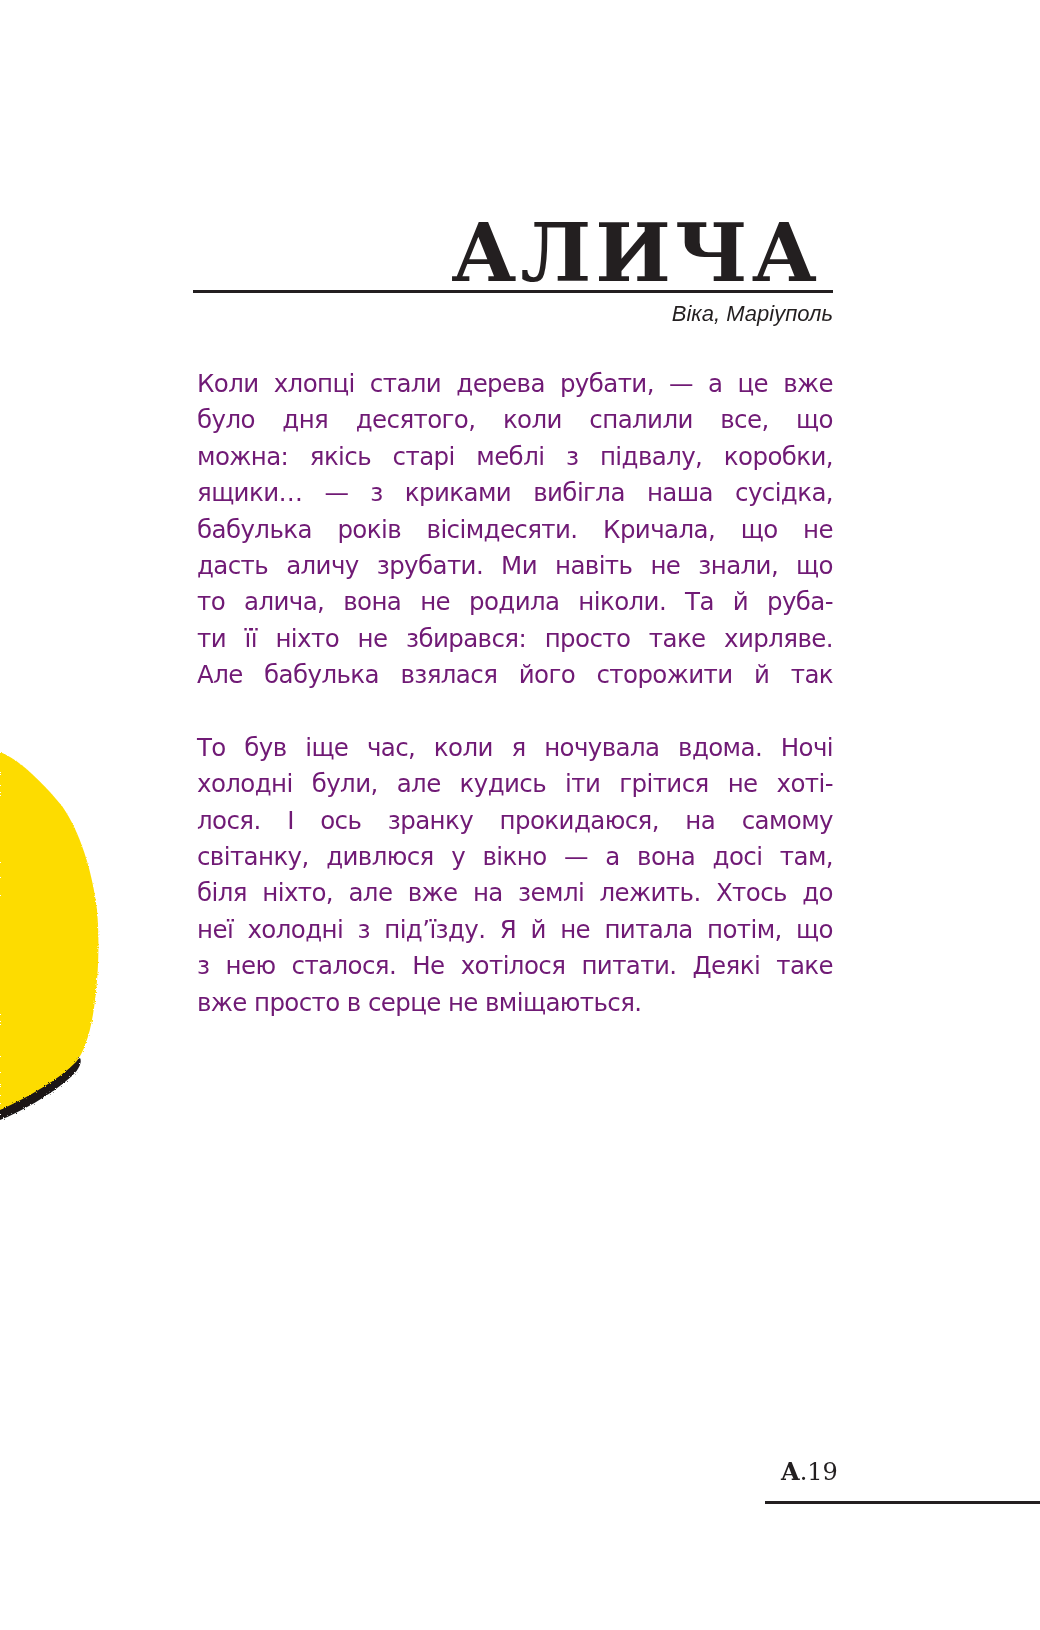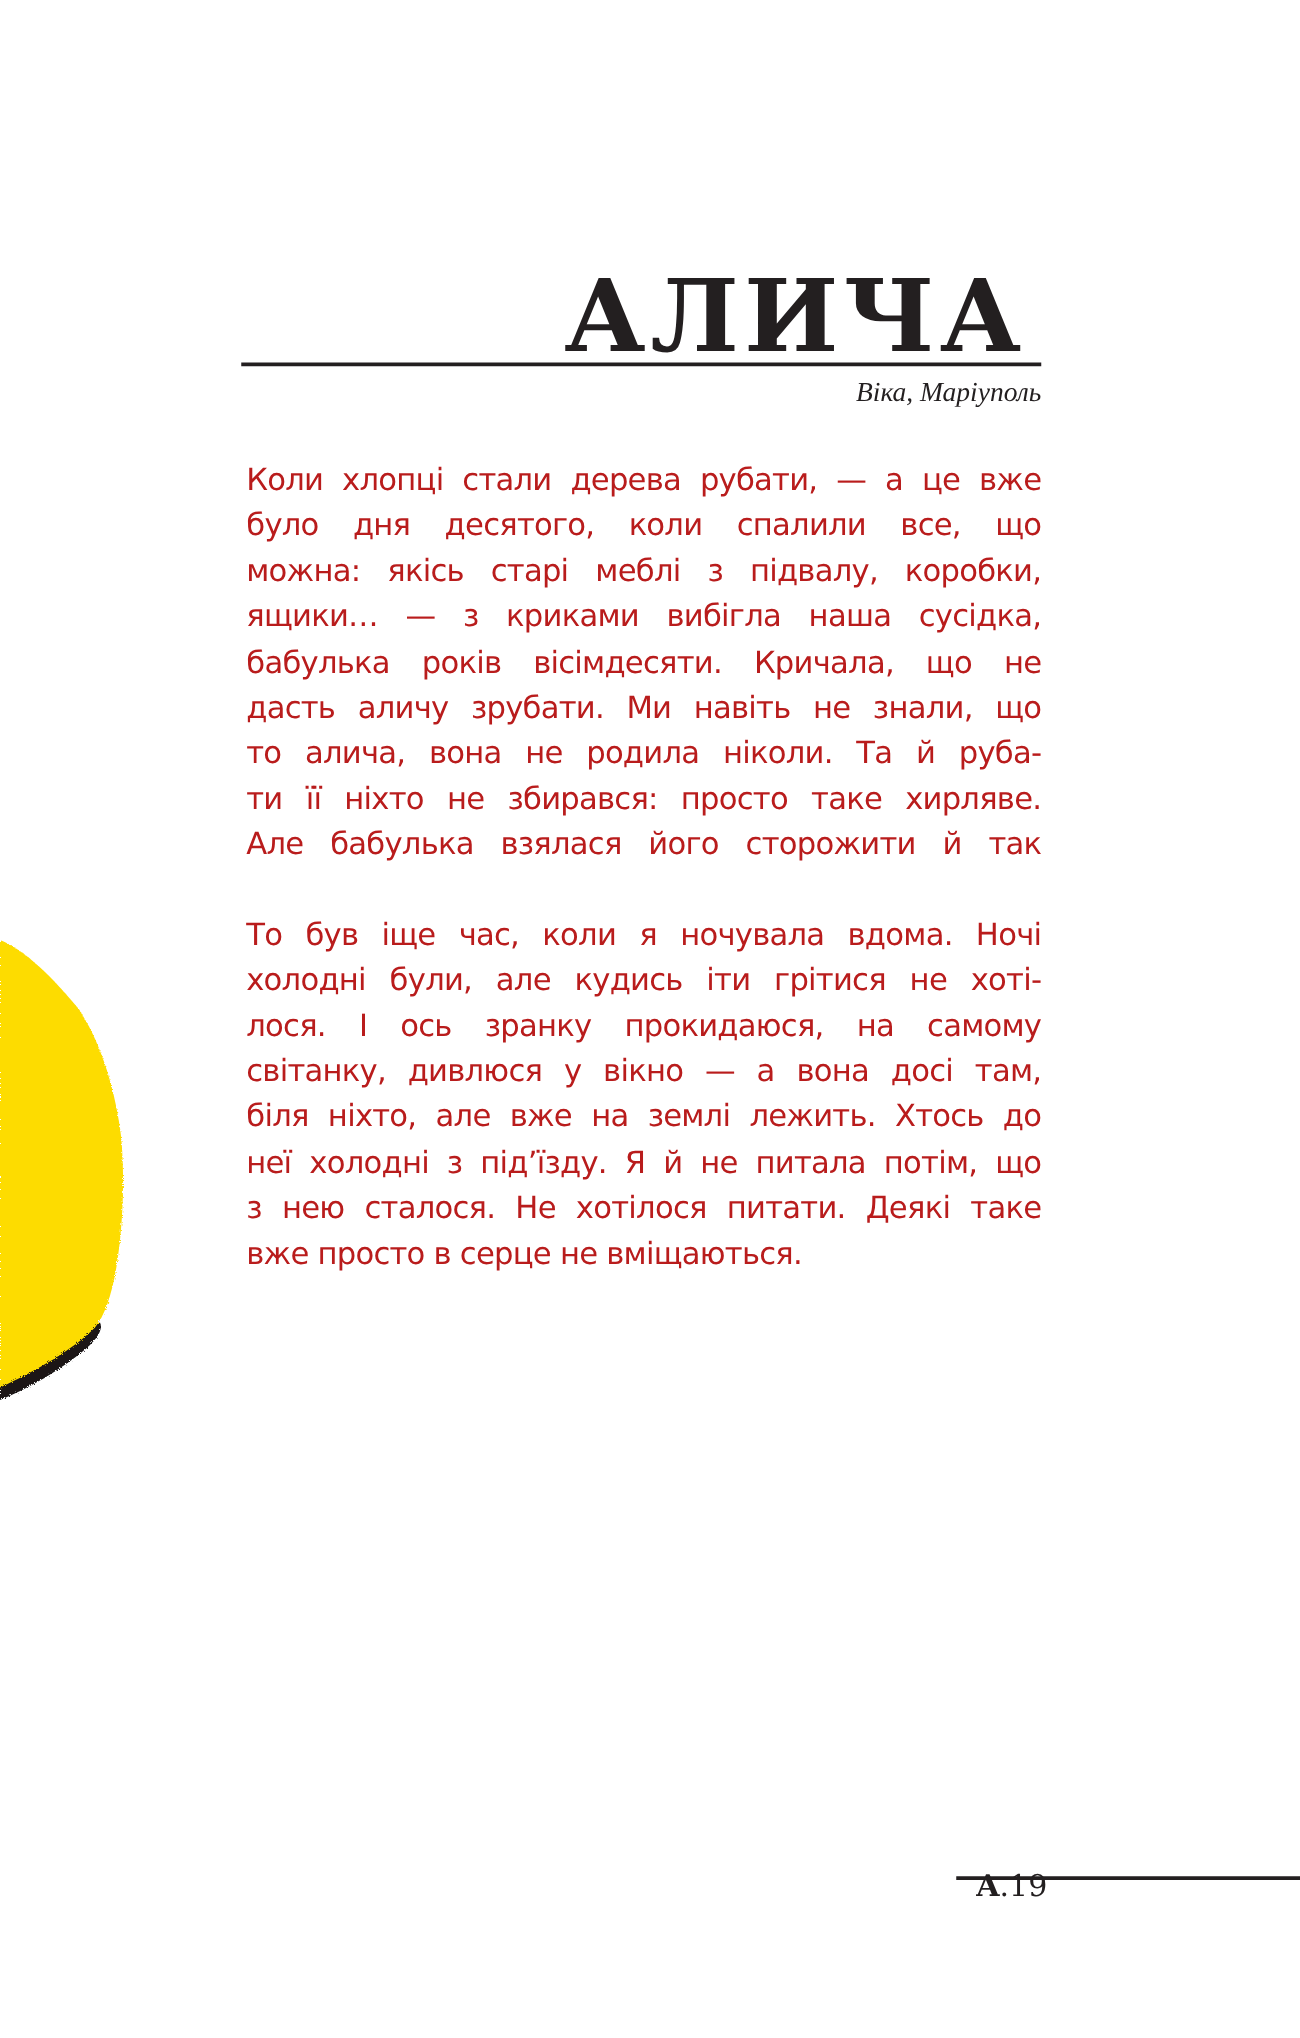--- a/index.html
+++ b/index.html
@@ -11,35 +11,35 @@
   .blob { position: absolute; left: 0; top: 740px; width: 120px; height: 400px; }
   .title {
     position: absolute; right: 207px; top: 196px;
     font-family: "DejaVu Serif", serif; font-weight: bold;
     font-size: 80px; line-height: 90px; letter-spacing: 4px;
     color: #231f20; margin: 12px; transform: scaleX(1.0);
   }
   .rule-top { position: absolute; left: 193px; top: 290px; width: 640px; height: 3px; background: #231f20; }
   .byline {
     position: absolute; right: 207px; top: 300px;
-    font-family: Liberation Serif, serif; font-style: italic;
+    font-family: Liberation Sans, sans-serif; font-style: italic;
     font-size: 22px; line-height: 28px; color: #231f20;
   }
   .body {
     position: absolute; left: 197px; top: 366px; width: 636px;
     font-family: "DejaVu Sans", sans-serif;
-    font-size: 24.5px; line-height: 36.4px; color: #b91c1c;
+    font-size: 24.5px; line-height: 36.4px; color: #701a75;
     letter-spacing: -0.6px;
   }
   .para { margin: 0 0 36.4px 0; }
   .line { display: block; text-align: justify; text-align-last: justify; white-space: nowrap; height: 36.4px; overflow: visible; }
   .line.last { text-align-last: left; }
   .page-num {
     position: absolute; left: 781px; top: 1456px;
-    font-family: "DejaVu Serif", serif; font-size: 24px; line-height: 32px; color: #231f20; margin-top: 37px;
+    font-family: "DejaVu Serif", serif; font-size: 24px; line-height: 32px; color: #231f20;
   }
   .page-num .letter { font-weight: bold; }
   .rule-bottom { position: absolute; left: 765px; top: 1501px; width: 275px; height: 3px; background: #231f20; }
 </style>
 </head>
 <body>
 
 <svg class="blob" viewBox="0 0 120 400" xmlns="http://www.w3.org/2000/svg">
   <defs>
     <filter id="rough" x="-10%" y="-10%" width="120%" height="120%">

